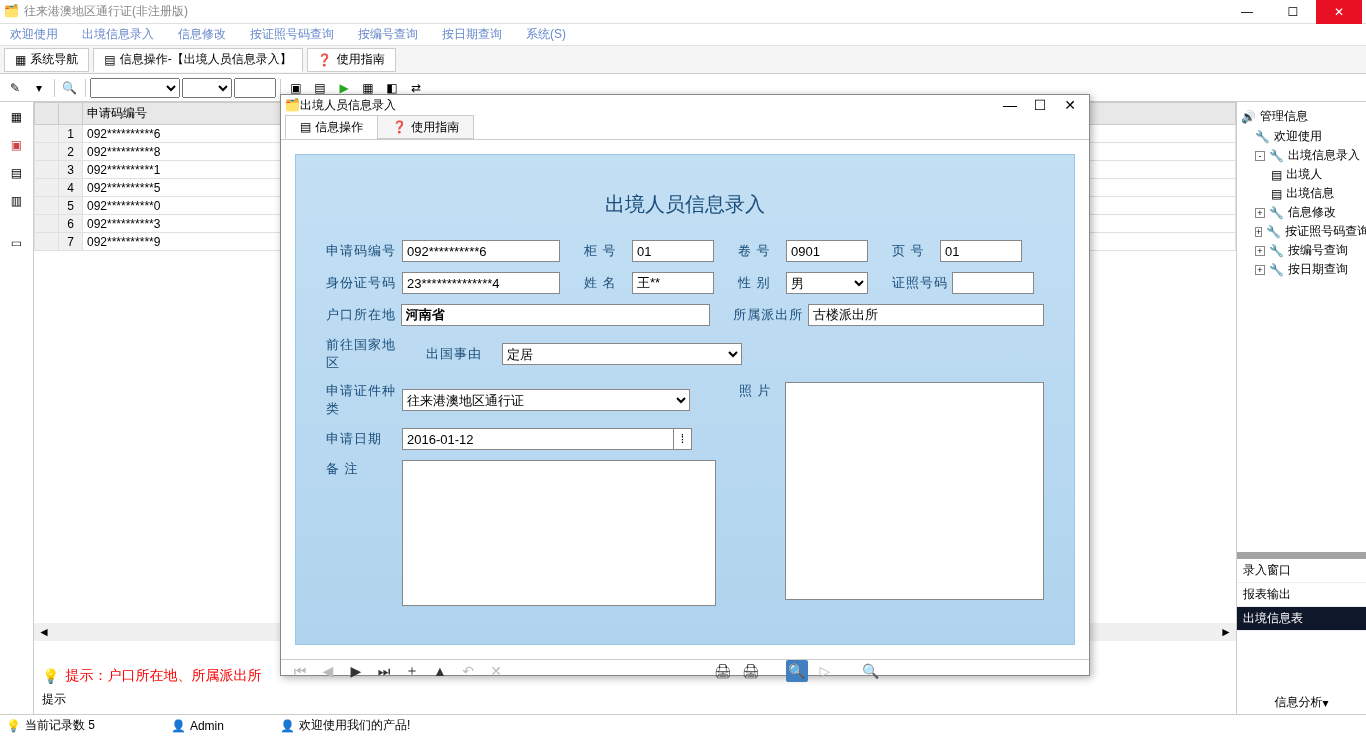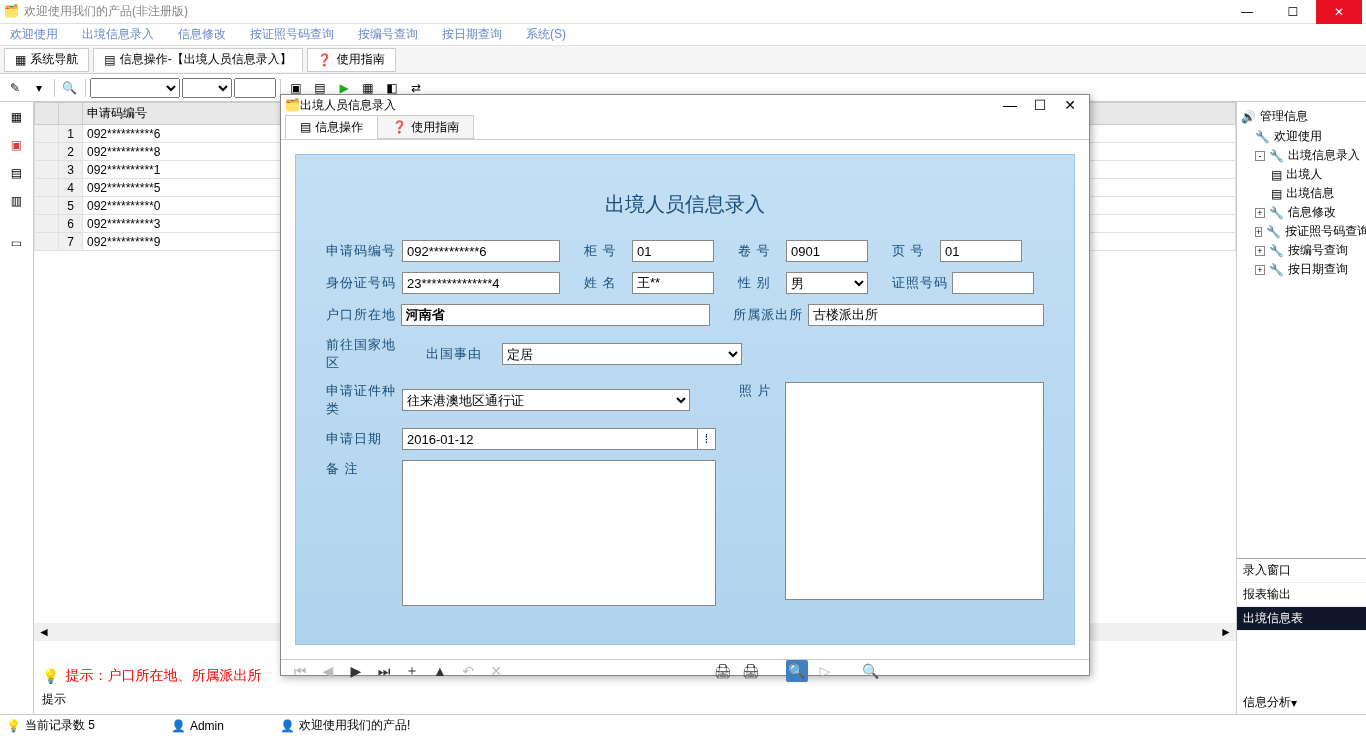--- a/index.html
+++ b/index.html
@@ -31,24 +31,24 @@
 .hscroll { height: 18px; background: #f0f0f0; position: relative; }
 .navrow { height: 20px; display: flex; align-items: center; justify-content: center; gap: 180px; font-size: 12px; color: #666; }
 .hint { padding: 6px 8px; color: #ff0000; font-size: 14px; display: flex; align-items: center; gap: 6px; }
 .hint .label { color: #000; font-size: 12px; }
 .right-panel { width: 130px; border-left: 1px solid #ccc; display: flex; flex-direction: column; }
 .tree { flex: 1; padding: 4px; font-size: 12px; overflow: auto; }
 .tree .troot { font-weight: normal; display: flex; align-items: center; gap: 4px; padding: 2px 0; }
 .tree .titem { display: flex; align-items: center; gap: 4px; padding: 1px 0 1px 14px; cursor: pointer; white-space: nowrap; }
 .tree .titem.l2 { padding-left: 30px; }
 .tree .exp { width: 10px; height: 10px; border: 1px solid #888; font-size: 9px; line-height: 8px; text-align: center; display: inline-block; }
-.rlist { border-top: 1px solid #a3a3a3; }
+.rlist { border-top: 7px solid #a3a3a3; }
 .rlist .ritem { padding: 3px 6px; border-bottom: 1px solid #eee; cursor: pointer; }
 .rlist .ritem.sel { background: #0f172a; color: #fff; }
-.rlist .rdrop { padding: 3px 6px; display: flex; justify-content: flex-start; align-items: center; }
+.rlist .rdrop { padding: 3px 6px; display: flex; justify-content: center; align-items: center; }
 .statusbar { height: 22px; border-top: 1px solid #ccc; display: flex; align-items: center; padding: 0 6px; gap: 8px; font-size: 12px; }
 .statusbar .sitem { display: flex; align-items: center; gap: 4px; }
 .dialog { position: absolute; left: 280px; top: 94px; width: 810px; height: 582px; background: #fff; border: 1px solid #888; box-shadow: 2px 2px 8px rgba(0,0,0,0.3); display: flex; flex-direction: column; }
 .dialog-title { height: 24px; display: flex; align-items: center; padding: 0 4px; background: #fff; }
 .dialog-title .dt { flex: 1; font-size: 12px; }
 .dialog-title .dbtn { width: 30px; height: 20px; display: flex; align-items: center; justify-content: center; cursor: pointer; font-size: 14px; }
 .dialog-tabs { height: 26px; display: flex; align-items: flex-end; padding: 0 4px; border-bottom: 1px solid #ccc; }
 .dialog-tabs .dtab { height: 24px; padding: 0 14px; border: 1px solid #ccc; display: flex; align-items: center; gap: 4px; margin-right: -1px; background: #f5f5f5; cursor: pointer; }
 .dialog-tabs .dtab.active { background: #fff; border-bottom: 1px solid #fff; }
 .dialog-body { flex: 1; padding: 14px; }
@@ -65,21 +65,21 @@
 .dialog-footer .sep { flex: 1; }
 .dialog-footer .fbtn { width: 22px; height: 22px; display: flex; align-items: center; justify-content: center; cursor: pointer; font-size: 14px; color: #333; }
 .dialog-footer .fbtn.blue { background: #4080c0; color: #fff; border-radius: 2px; }
 .dialog-footer .fbtn.dis { color: #bbb; }
 </style>
 </head>
 <body>
 
 <div class="titlebar">
   <span class="icon">🗂️</span>
-  <span class="title">欢迎使用我们的产品(非注册版)</span>
+  <span class="title">往来港澳地区通行证(非注册版)</span>
   <div class="win-controls">
     <div class="win-btn">—</div>
     <div class="win-btn">☐</div>
     <div class="win-btn close">✕</div>
   </div>
 </div>
 
 <div class="menubar">
   <span>欢迎使用</span>
   <span>出境信息录入</span>
@@ -355,21 +355,21 @@
       </div>
 
       <div class="form-row" style="align-items:flex-start">
         <div style="flex:0 0 auto">
           <div class="form-row">
             <span class="flabel">申请证件种类</span>
             <select class="fselect" style="width:288px"><option>往来港澳地区通行证</option></select>
           </div>
           <div class="form-row">
             <span class="flabel">申请日期</span>
-            <input class="finput" style="width: 296px;" value="2016-01-12">
+            <input class="finput" style="width: 272px;" value="2016-01-12">
             <span style="width:18px;height:22px;border:1px solid #888;border-left:none;display:flex;align-items:center;justify-content:center;background:#fff;cursor:pointer">⁞</span>
           </div>
           <div class="form-row" style="align-items:flex-start">
             <span class="flabel">备    注</span>
             <textarea class="finput" style="width: 314px;"></textarea>
           </div>
         </div>
         <span class="fgap"></span>
         <span class="flabel" style="width:48px">照 片</span>
         <div class="photo-box"></div>

